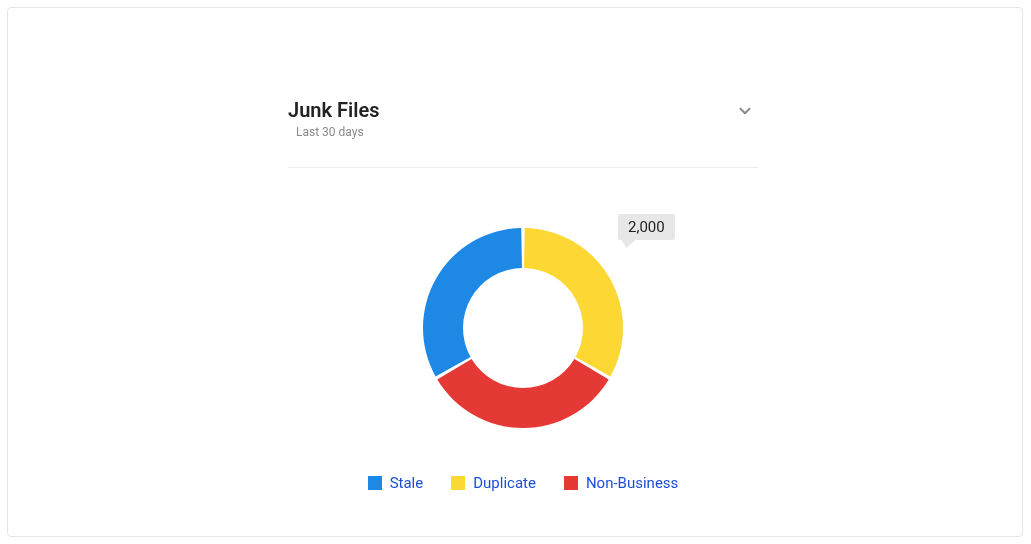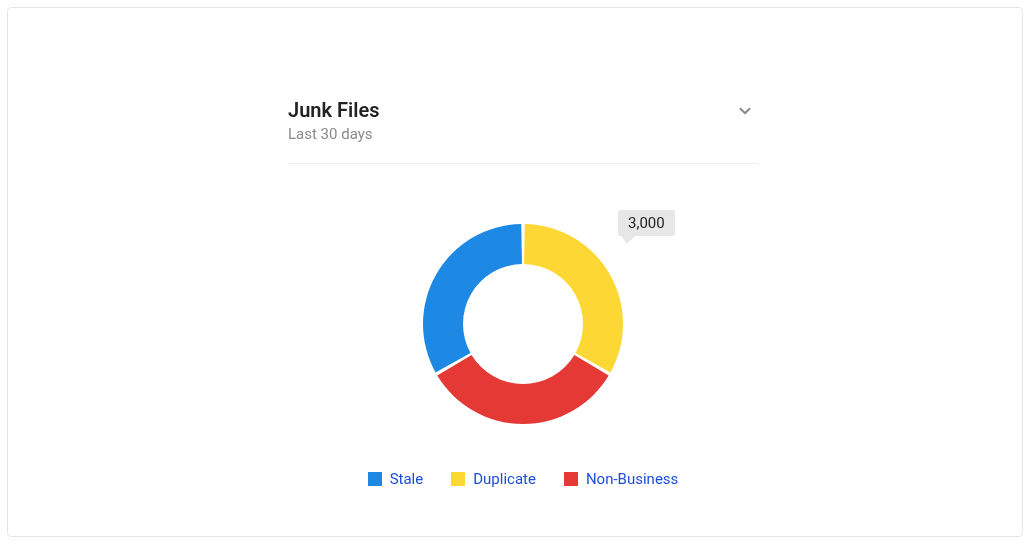--- a/index.html
+++ b/index.html
@@ -23,33 +23,34 @@
   .content {
     position: absolute;
     top: 90px;
     left: 280px;
     width: 470px;
   }
   .header-row {
     display: flex;
     justify-content: space-between;
     align-items: flex-start;
-    padding-bottom: 20px;
+    padding-bottom: 28px;
     border-bottom: 1px solid #eee;
   }
   .title {
     font-size: 20px;
     font-weight: 600;
     color: #222;
     line-height: 1.2;
   }
   .subtitle {
-    font-size: 15px;
+    font-size: 12px;
     color: #8a8a8a;
     margin-top: 3px;
+    margin-left: 8px;
   }
   .chevron {
     color: #888;
     cursor: pointer;
     padding: 4px;
   }
   .chart-wrap {
     position: relative;
     margin-top: 30px;
     width: 100%;
@@ -120,21 +121,21 @@
 
     <div class="chart-wrap">
       <svg class="chart-svg" viewBox="0 0 220 220">
         <g id="donut-slices" transform="translate(110,110)">
             <path d="M -87.46197071393958 48.4809620246337 A 100 100 0 0 1 -1.7452406437283476 -99.98476951563913 L -1.0471443862370087 -59.99086170938347 A 60 60 0 0 0 -52.477182428363754 29.088577214780216 Z" fill="#1E88E5"></path>
             <path d="M 1.7452406437283376 -99.98476951563913 A 100 100 0 0 1 87.46197071393958 48.480962024633705 L 52.47718242836375 29.088577214780223 A 60 60 0 0 0 1.0471443862370027 -59.99086170938347 Z" fill="#FDD835"></path>
             <path d="M 85.71673007021123 51.50380749100542 A 100 100 0 0 1 -85.71673007021123 51.50380749100544 L -51.43003804212673 30.90228449460326 A 60 60 0 0 0 51.43003804212674 30.90228449460325 Z" fill="#E53935"></path>
           </g>
       </svg>
       <div class="tooltip">
-        <span>3,000</span>
+        <span>2,000</span>
       </div>
       <div class="tooltip-tail"></div>
     </div>
 
     <div class="legend">
       <div class="legend-item">
         <span class="swatch" style="background:#1E88E5"></span>
         <span>Stale</span>
       </div>
       <div class="legend-item">

